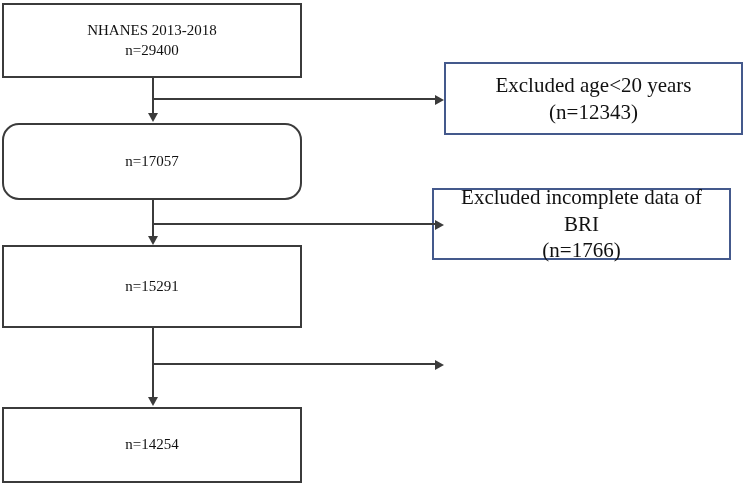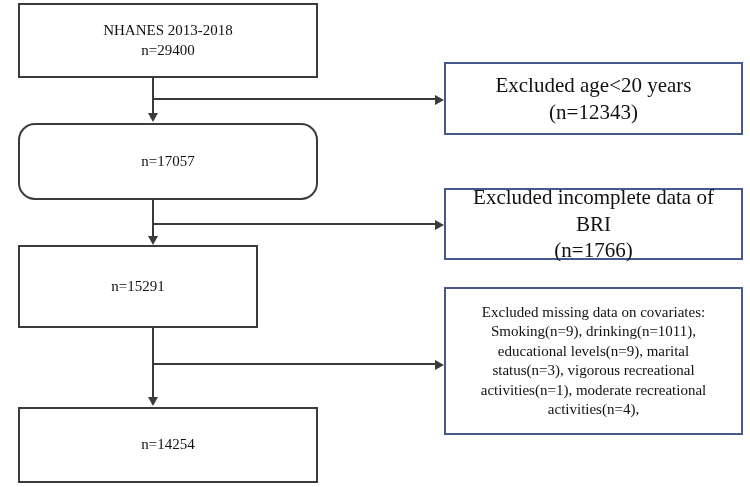--- a/index.html
+++ b/index.html
@@ -21,21 +21,20 @@
     box-sizing: border-box;
     display: flex;
     align-items: center;
     justify-content: center;
     text-align: center;
     background: #ffffff;
     color: #111111;
   }
   .box-main {
     border: 2px solid #3b3b3b;
-    margin-left: 16px;
   }
   .box-excluded {
     border: 2px solid #44598c;
   }
   .box-text {
     display: block;
     width: 100%;
     padding: 0 8px;
     box-sizing: border-box;
     white-space: pre-line;
@@ -87,46 +86,38 @@
 
   <div class="box box-main" style="left:2px; top:3px; width:300px; height:75px;">
     <span class="box-text t-main">NHANES 2013-2018
 n=29400</span>
   </div>
 
   <div class="box box-main" style="left:2px; top:123px; width:300px; height:77px;border-radius:17px;">
     <span class="box-text t-main">n=17057</span>
   </div>
 
-  <div class="box box-main" style="left:2px; top:245px; width:240px; height:83px;">
+  <div class="box box-main" style="left:2px; top:245px; width:300px; height:83px;">
     <span class="box-text t-main">n=15291</span>
   </div>
 
   <div class="box box-main" style="left:2px; top:407px; width:300px; height:76px;">
     <span class="box-text t-main">n=14254</span>
   </div>
 
   <div class="box box-excluded" style="left:444px; top:62px; width:299px; height:73px;">
     <span class="box-text t-excluded">Excluded age&lt;20 years
 (n=12343)</span>
   </div>
 
-  <div class="box box-excluded" style="left:444px; top:188px; width:299px; height:72px;">
+  <div class="box box-excluded" style="left:432px; top:188px; width:299px; height:72px;">
     <span class="box-text t-excluded">Excluded incomplete data of BRI
 (n=1766)</span>
   </div>
 
-  <div class="box box-excluded" style="left:444px; top:287px; width:299px; height:148px;">
-    <span class="box-text t-covariates">Excluded missing data on covariates:
-Smoking(n=9), drinking(n=1011),
-educational levels(n=9), marital
-status(n=3), vigorous recreational
-activities(n=1), moderate recreational
-activities(n=4),</span>
-  </div>
 
   <div class="vline" style="left:152px; top:78px; height:36px;"></div>
   <div class="arrow-down" style="left:148px; top:113px;"></div>
 
   <div class="hline" style="left:153px; top:98px; width:285px;"></div>
   <div class="arrow-right" style="left:435px; top:95px;"></div>
 
   <div class="vline" style="left:152px; top:200px; height:37px;"></div>
   <div class="arrow-down" style="left:148px; top:236px;"></div>
 

